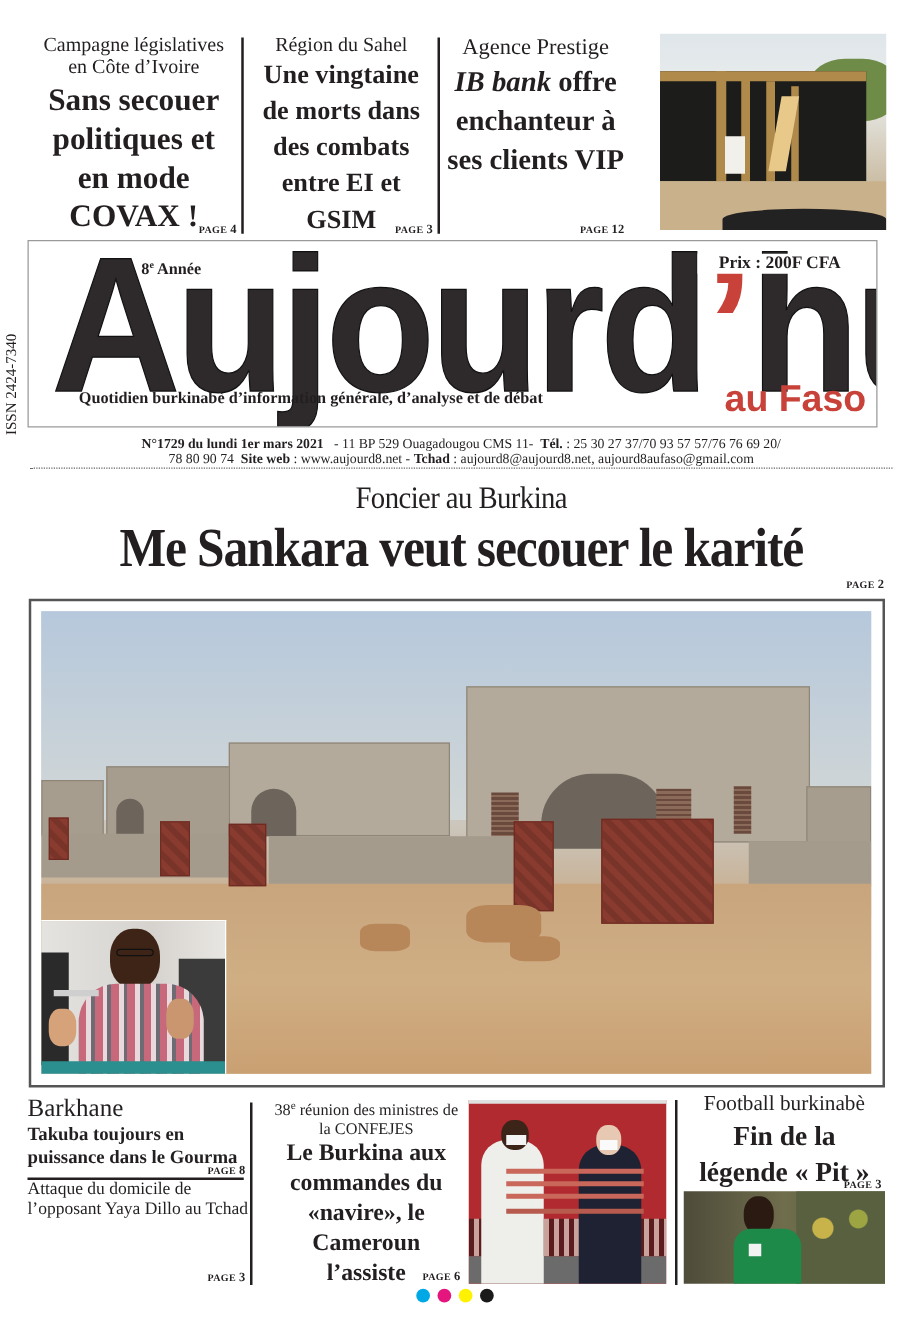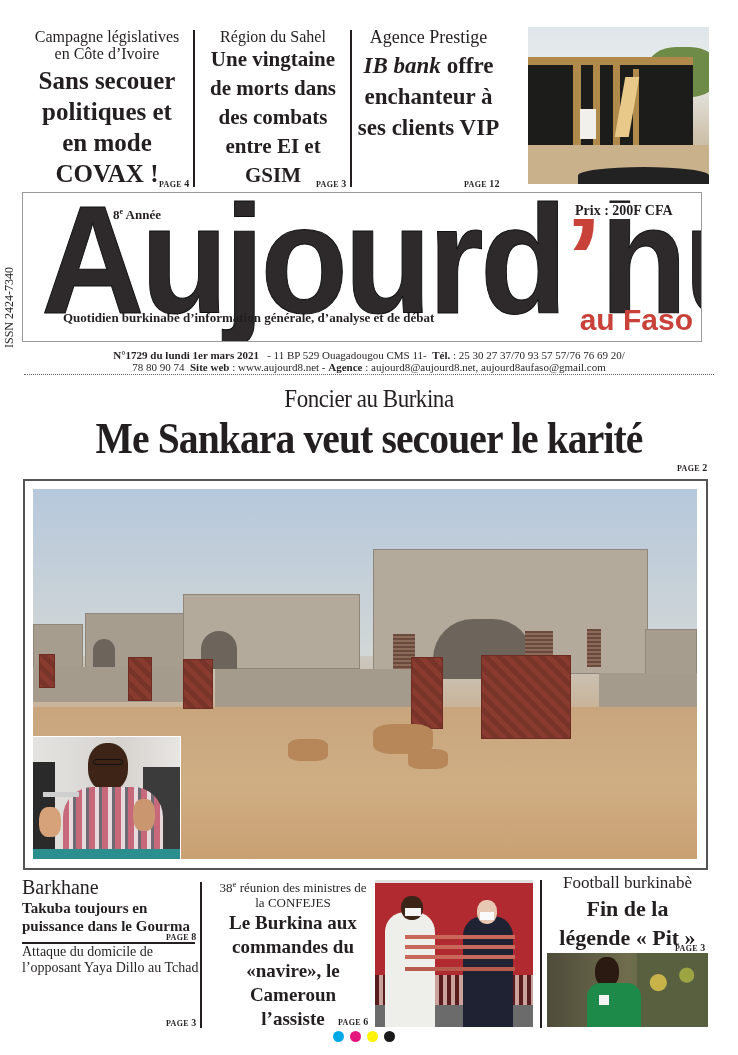--- a/index.html
+++ b/index.html
@@ -131,21 +131,21 @@
   <div class="aufaso">au Faso</div>
 </div>
 <div class="abs" style="left:2px; top:348px; width:16px; height:90px;">
   <div class="abs" style="left:0; top:0; font-size:12px; transform:rotate(-90deg); transform-origin:left top; white-space:nowrap;">ISSN 2424-7340</div>
 </div>
 
 <div class="infoline" style="top:349px;">
   <b>N°1729 du lundi 1er mars 2021</b>&nbsp;&nbsp;&nbsp;<span>- 11 BP 529 Ouagadougou CMS 11-</span>&nbsp;&nbsp;<b>Tél.</b> <span>: 25 30 27 37/70 93 57 57/76 76 69 20/</span>
 </div>
 <div class="infoline" style="top:361px;">
-  <span>78 80 90 74</span>&nbsp;&nbsp;<b>Site web</b> <span>: www.aujourd8.net -</span> <b>Agence</b> <span>: aujourd8@aujourd8.net, aujourd8aufaso@gmail.com</span>
+  <span>78 80 90 74</span>&nbsp;&nbsp;<b>Site web</b> <span>: www.aujourd8.net -</span> <b>Tchad</b> <span>: aujourd8@aujourd8.net, aujourd8aufaso@gmail.com</span>
 </div>
 <div class="dotted"></div>
 
 <div class="main-kicker">Foncier au Burkina</div>
 <div class="main-title">Me Sankara veut secouer le karité</div>
 <div class="pageref" style="left:677px; top:462px;">
   <span>PAGE</span> <span class="num">2</span>
 </div>
 
 <div class="photo-frame"></div>

